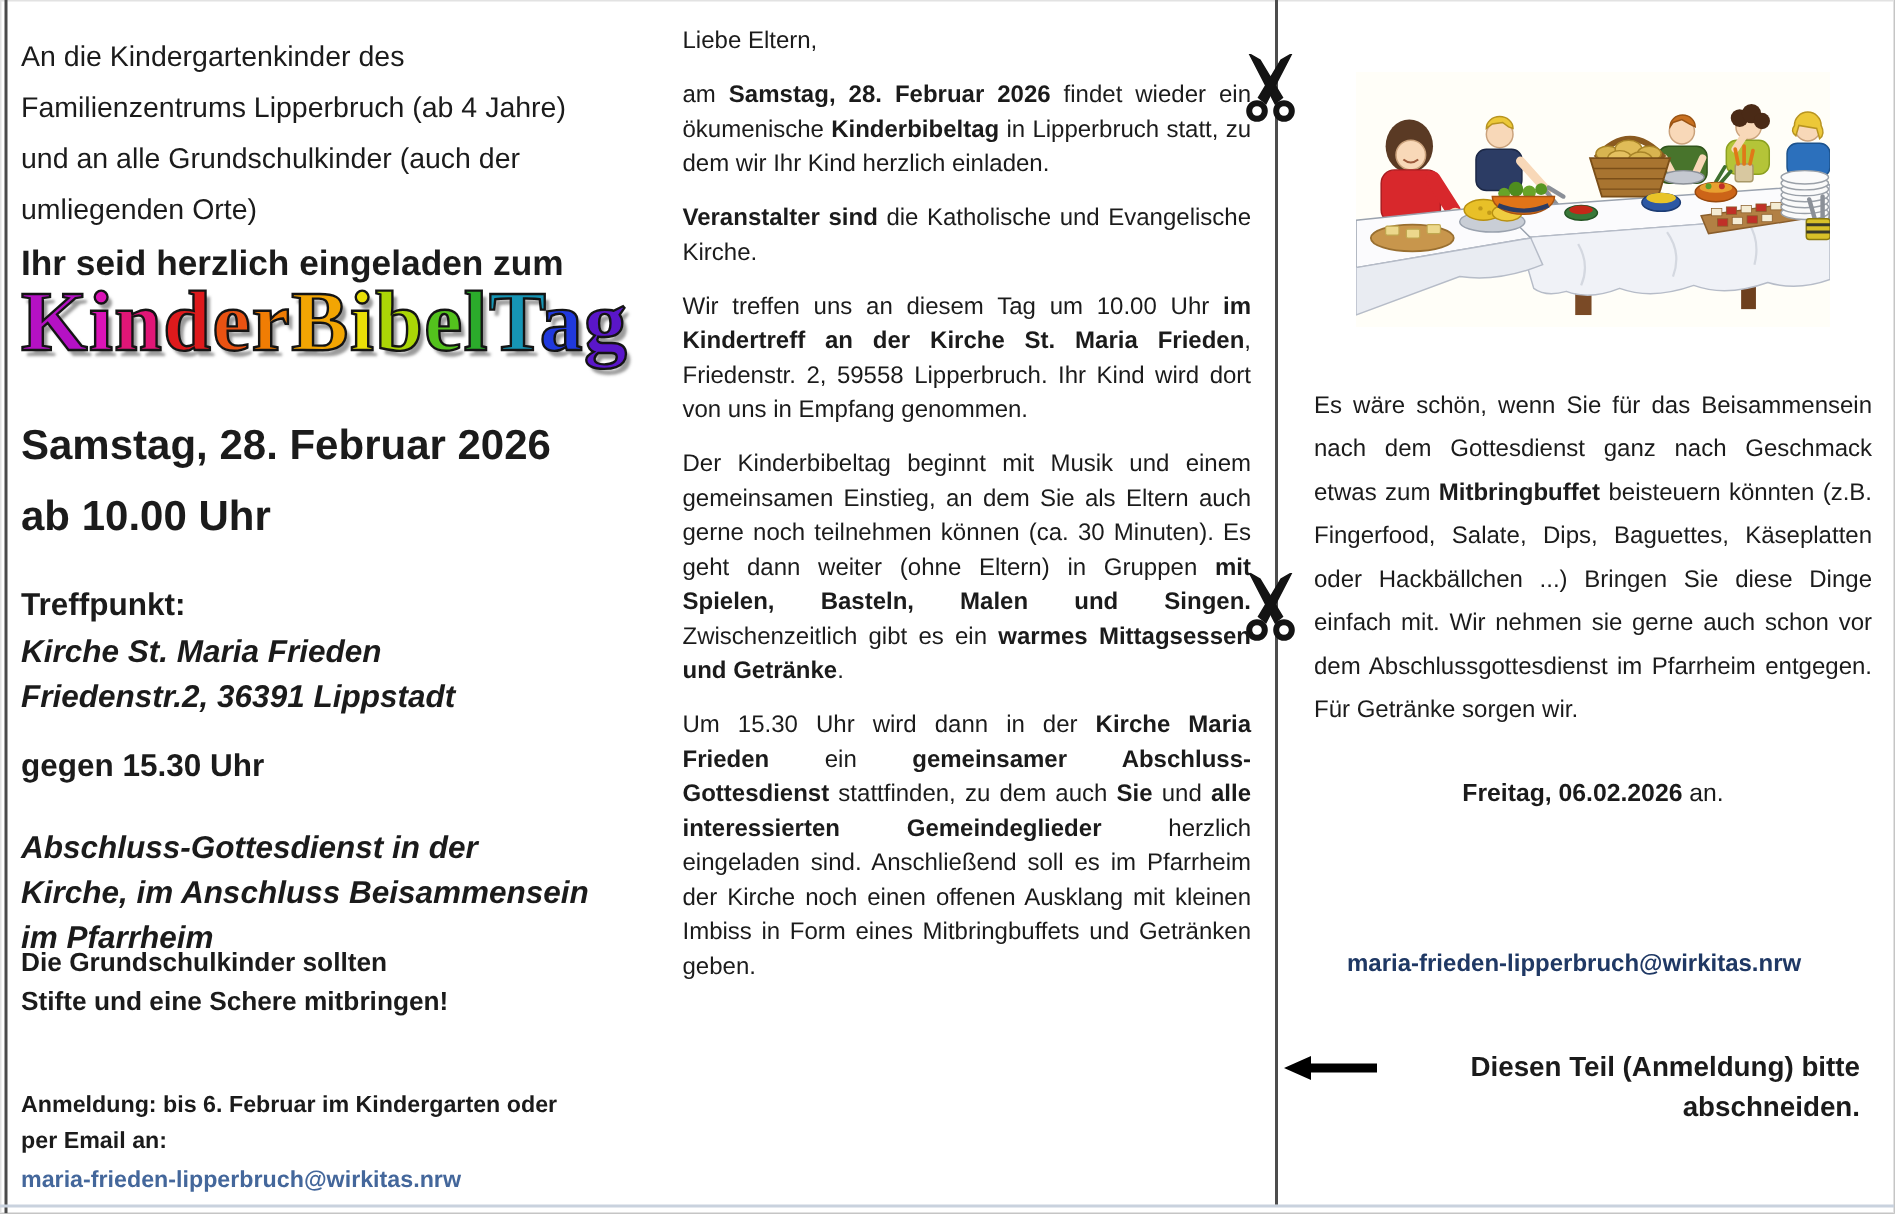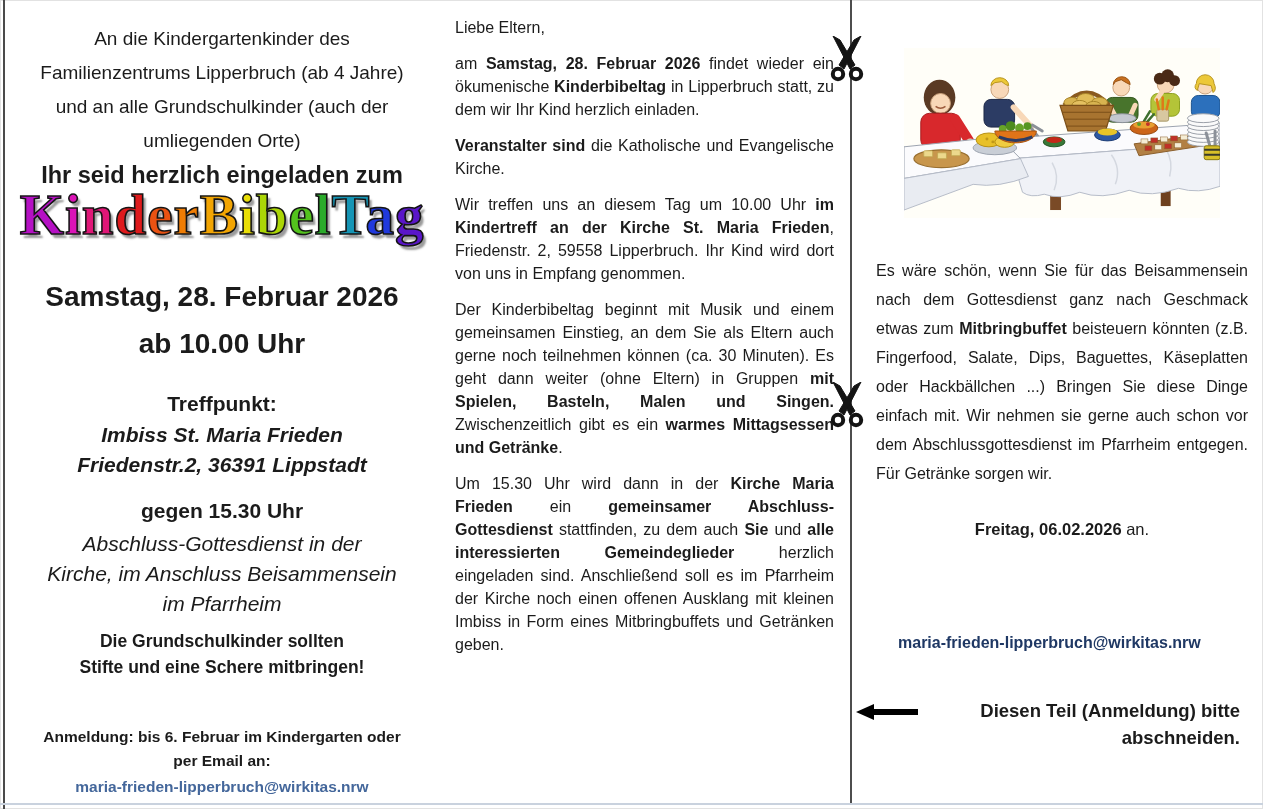--- a/index.html
+++ b/index.html
@@ -11,33 +11,33 @@
   
   .edge-left{position:absolute;left:3px;top:0;bottom:0;width:2px;background:#4a4a4a;}
   .edge-bottom{position:absolute;left:0;right:0;bottom:4px;height:2px;background:#c9d2de;}
   
   .cutline{position:absolute;left:850px;top:0;bottom:6px;width:2px;background:#4d4d4d;}
   .scissors{position:absolute;left:827px;width:40px;height:46px;}
   .scissors.s1{top:36px;} .scissors.s2{top:382px;}
 
   
   .col-left{position:absolute;left:14px;top:0;width:416px;height:809px;}
-  .col-left > div{position:absolute;left:0;width:100%;text-align:center;white-space:pre-line;}
+  .col-left > div{position:absolute;left:0;width:100%;text-align:left;white-space:pre-line;}
   .aud{top:22px;font-size:19px;line-height:34px;}
   .invite{top:162px;font-size:23.5px;font-weight:bold;}
   .bigtitle{top:182px;font-family:"Liberation Serif",serif;font-weight:bold;font-size:57px;
     letter-spacing:1px;-webkit-text-stroke:1.6px #141414;
     text-shadow:3px 4px 2px rgba(130,130,130,.8);white-space:nowrap;}
   .dateline{top:281px;font-size:28px;font-weight:bold;}
   .timeline{top:328px;font-size:28px;font-weight:bold;}
   .meetlabel{top:392px;font-size:21px;font-weight:bold;}
   .meetplace{top:423px;font-size:21px;font-weight:bold;font-style:italic;}
   .meetaddr{top:453px;font-size:21px;font-weight:bold;font-style:italic;}
   .closetime{top:499px;font-size:21px;font-weight:bold;}
-  .closeevent{top:529px;font-size:21px;line-height:30px;font-weight:normal;font-style:italic;}
+  .closeevent{top:551px;font-size:21px;line-height:30px;font-weight:bold;font-style:italic;}
   .bringnote{top:628px;font-size:17.5px;line-height:26px;font-weight:bold;}
   .regnote{top:725px;font-size:15.5px;line-height:24px;font-weight:bold;}
   .lemail{top:778px;font-size:15.5px;font-weight:bold;}
 
   
   .col-mid{position:absolute;left:455px;top:16px;width:379px;font-size:16px;line-height:23px;}
   .col-mid p{margin:0 0 13px 0;text-align:justify;}
   .col-mid p.nojust{text-align:left;}
 
   
@@ -87,21 +87,21 @@
   <section class="col-left">
     <div class="aud">An die Kindergartenkinder des
 Familienzentrums Lipperbruch (ab 4 Jahre)
 und an alle Grundschulkinder (auch der
 umliegenden Orte)</div>
     <div class="invite">Ihr seid herzlich eingeladen zum</div>
     <div class="bigtitle"><span style="color:#B511C4">K</span><span style="color:#DB13B7">i</span><span style="color:#E01677">n</span><span style="color:#DE1A1C">d</span><span style="color:#E95212">e</span><span style="color:#F07D04">r</span><span style="color:#F2A503">B</span><span style="color:#E9DE07">i</span><span style="color:#ABD606">b</span><span style="color:#53C21D">e</span><span style="color:#2BAB2B">l</span><span style="color:#1695B5">T</span><span style="color:#2039DD">a</span><span style="color:#5A16C9">g</span></div>
     <div class="dateline">Samstag, 28. Februar 2026</div>
     <div class="timeline">ab 10.00 Uhr</div>
     <div class="meetlabel">Treffpunkt:</div>
-    <div class="meetplace">Imbiss St. Maria Frieden</div>
+    <div class="meetplace">Kirche St. Maria Frieden</div>
     <div class="meetaddr">Friedenstr.2, 36391 Lippstadt</div>
     <div class="closetime">gegen 15.30 Uhr</div>
     <div class="closeevent">Abschluss-Gottesdienst in der
 Kirche, im Anschluss Beisammensein
 im Pfarrheim</div>
     <div class="bringnote">Die Grundschulkinder sollten
 Stifte und eine Schere mitbringen!</div>
     <div class="regnote">Anmeldung: bis 6. Februar im Kindergarten oder
 per Email an:</div>
     <div class="lemail" style="color:#44679B">maria-frieden-lipperbruch@wirkitas.nrw</div>

